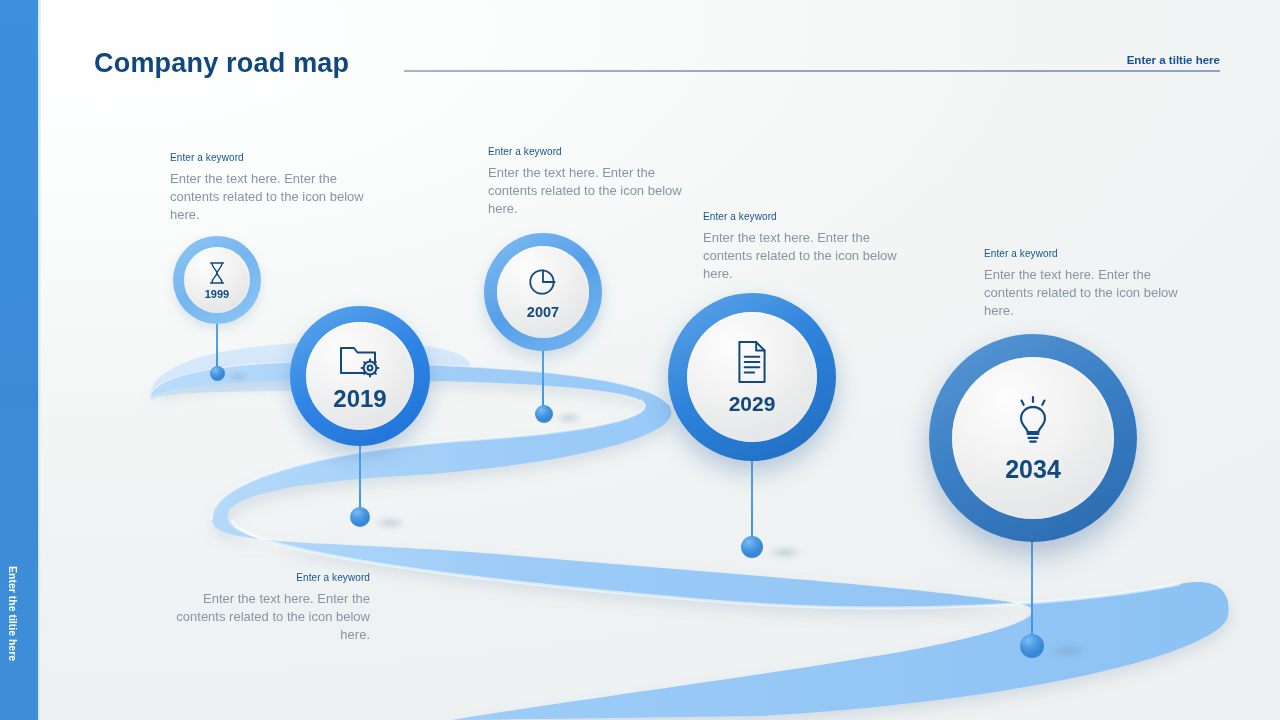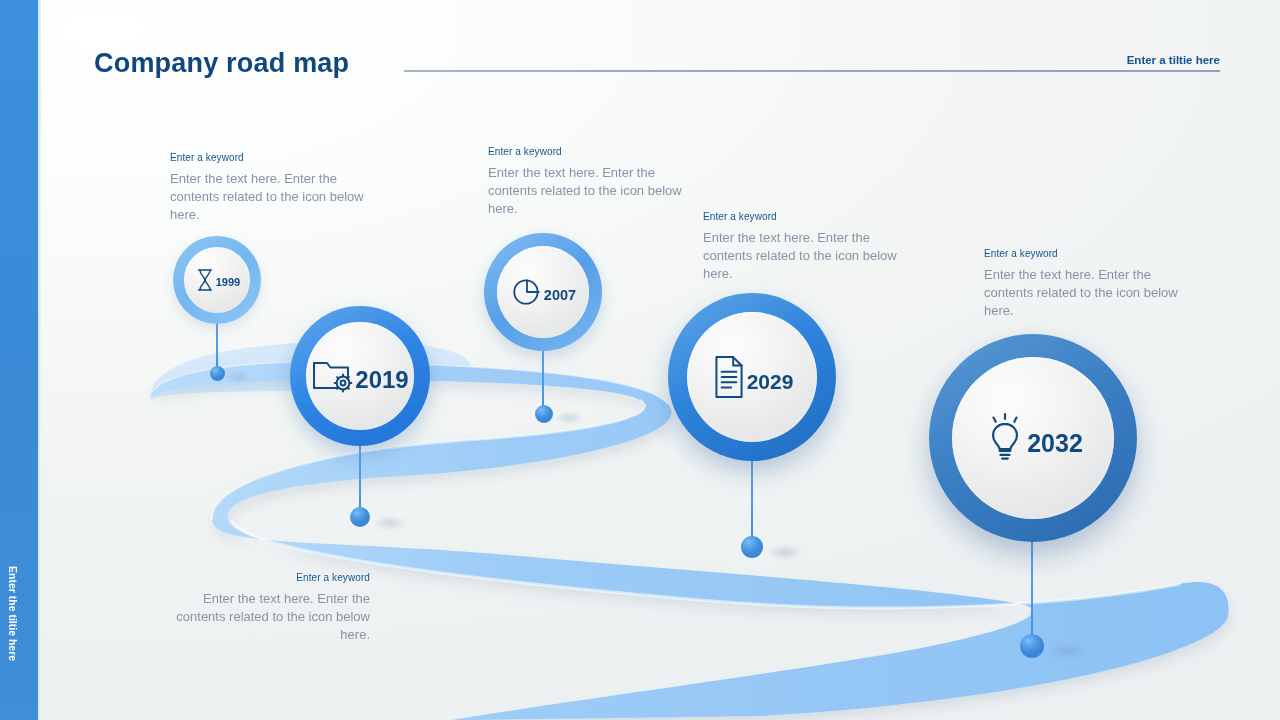--- a/index.html
+++ b/index.html
@@ -60,21 +60,21 @@
   .tb.right { text-align:right; }
   
   .ms { position:absolute; }
   .ring {
     position:relative; border-radius:50%;
     display:flex; align-items:center; justify-content:center;
   }
   .inner {
     border-radius:50%;
     background:radial-gradient(75% 70% at 34% 26%,#fdfdfd 0%,#f3f3f3 52%,#e6e7e8 100%);
-    display:flex; flex-direction:row; align-items:center; justify-content:center;
+    display:flex; flex-direction:column; align-items:center; justify-content:center;
     box-shadow:inset 0 1px 3px rgba(255,255,255,.9);
   }
   .yr { font-weight:700; color:#12497f; line-height:1; }
   .ic { display:block; }
   
   .ms-1999 .ring { width:88px; height:88px;
     background:linear-gradient(145deg,#8fc6f3 0%,#74b6ef 48%,#8ec6f3 100%);
     box-shadow:0 5px 12px rgba(90,130,170,.18); }
   .ms-1999 .inner { width:66px; height:66px; }
   .ms-1999 .yr { font-size:11px; margin-top:4px; }
@@ -275,18 +275,18 @@
   </div>
 
   <div class="ms ms-2039" style="left:929px; top:334px;">
     <div class="ring">
       <div class="inner">
         <svg class="ic" width="44" height="52" viewBox="0 0 40 48" fill="none" stroke="#12497f" stroke-width="2" stroke-linecap="round" stroke-linejoin="round">
           <path d="M20 11c-6.1 0-11 4.7-11 10.6 0 4 2.3 6.7 4.1 8.8 1.2 1.4 1.9 2.4 1.9 3.9h10c0-1.5.7-2.5 1.9-3.9 1.8-2.1 4.1-4.8 4.1-8.8C31 15.7 26.1 11 20 11Z"></path>
           <path d="M15 36h10M15.8 39.6h8.4M17.4 43h5.2"></path>
           <path d="M20 2v4.4M9.4 5.1l2 3.9M30.6 5.1l-2 3.9"></path>
         </svg>
-        <div class="yr">2032</div>
+        <div class="yr">2034</div>
       </div>
     </div>
   </div>
 
 </div>
 
 </body></html>

